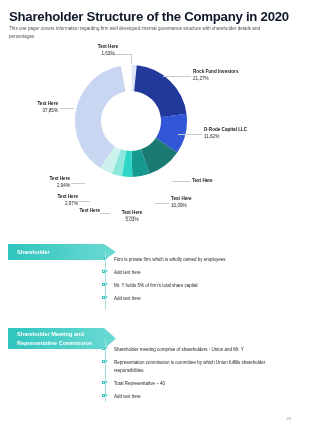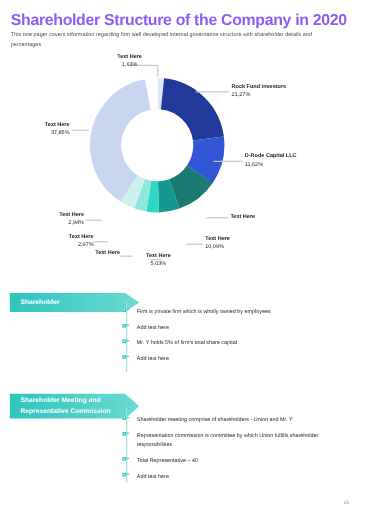--- a/index.html
+++ b/index.html
@@ -18,21 +18,21 @@
 
   
   .page-title {
     position: absolute;
     left: 9px;
     top: 10px;
     width: 282px;
     font-size: 13.2px;
     font-weight: bold;
     letter-spacing: -0.25px;
-    color: #8b5cf6;
+    color: #0f172a;
     line-height: 1.05;
   }
   .page-subtitle {
     position: absolute;
     left: 9px;
     top: 25px;
     width: 276px;
     font-size: 4.5px;
     line-height: 1.85;
     color: #4a4a4a;

